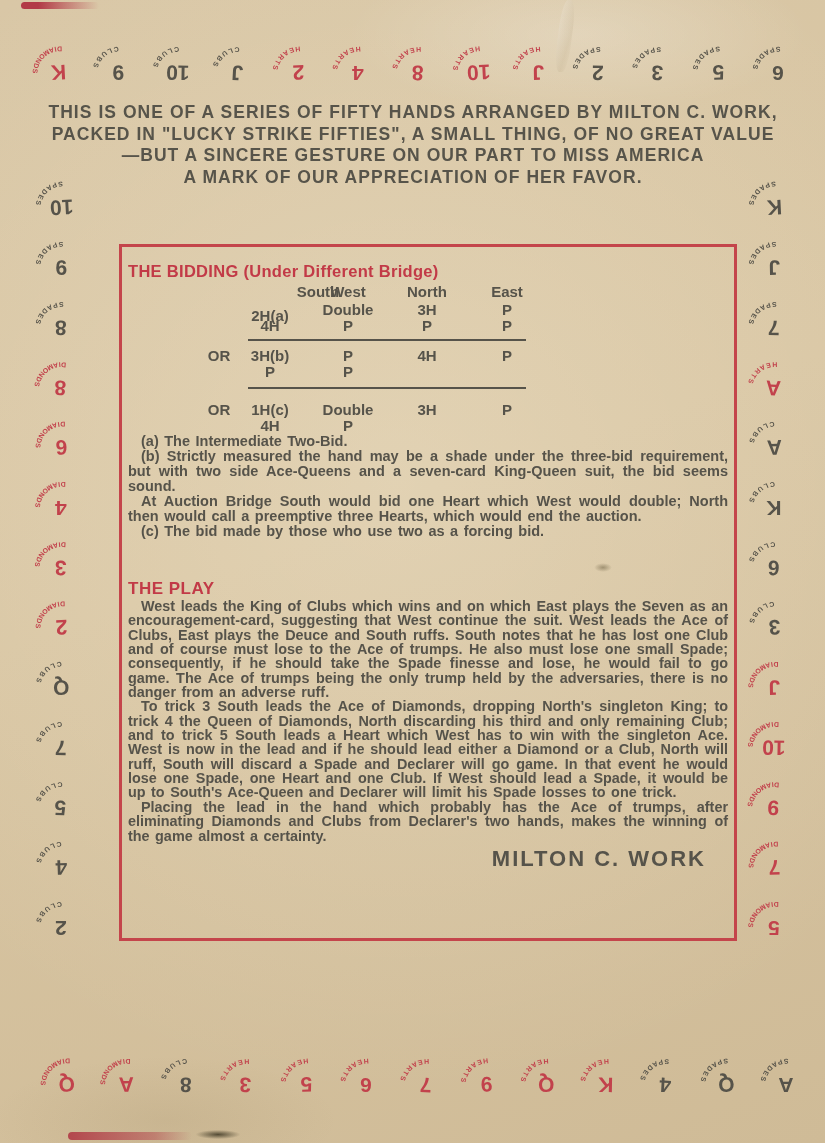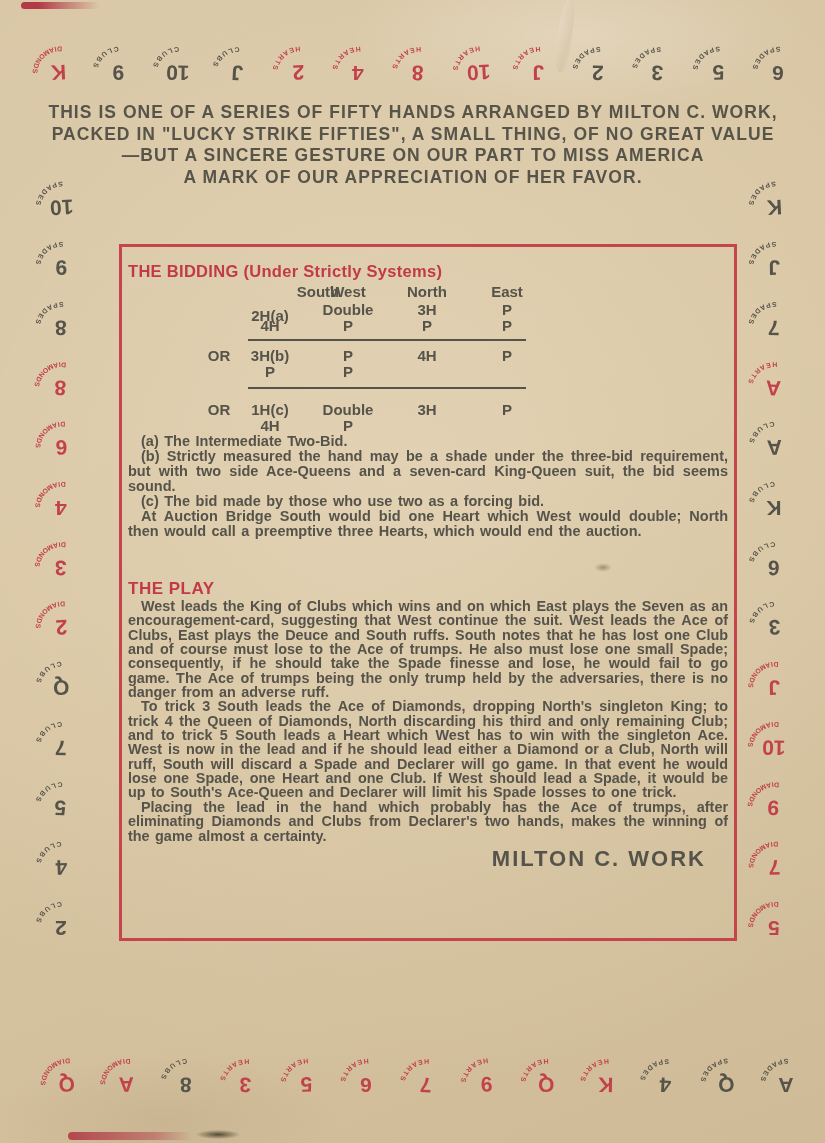--- a/index.html
+++ b/index.html
@@ -435,21 +435,21 @@
     </div>
 
   <div class="header">
       <div>THIS IS ONE OF A SERIES OF FIFTY HANDS ARRANGED BY MILTON C. WORK,</div>
       <div>PACKED IN "LUCKY STRIKE FIFTIES", A SMALL THING, OF NO GREAT VALUE</div>
       <div>—BUT A SINCERE GESTURE ON OUR PART TO MISS AMERICA</div>
       <div>A MARK OF OUR APPRECIATION OF HER FAVOR.</div>
     </div>
 
   <div class="box">
-    <div class="bid-title"><span>THE BIDDING</span> <span>(Under Strictly Systems)</span></div>
+    <div class="bid-title"><span>THE BIDDING</span> <span>(Under Different Bridge)</span></div>
     <div class="bidding-table">
         <span class="bid-cell" style="left: 142px; top: 0px; margin-left: 48px;">South</span>
         <span class="bid-cell" style="left: 220px; top: 0px;">West</span>
         <span class="bid-cell" style="left: 299px; top: 0px;">North</span>
         <span class="bid-cell" style="left: 379px; top: 0px;">East</span>
         <span class="bid-cell" style="left: 142px; top: 24px;">2H(a)</span>
         <span class="bid-cell" style="left: 220px; top: 18px;">Double</span>
         <span class="bid-cell" style="left: 299px; top: 18px;">3H</span>
         <span class="bid-cell" style="left: 379px; top: 18px;">P</span>
         <span class="bid-cell" style="left: 142px; top: 34px;">4H</span>
@@ -469,22 +469,22 @@
         <span class="bid-cell" style="left: 142px; top: 118px;">1H(c)</span>
         <span class="bid-cell" style="left: 220px; top: 118px;">Double</span>
         <span class="bid-cell" style="left: 299px; top: 118px;">3H</span>
         <span class="bid-cell" style="left: 379px; top: 118px;">P</span>
         <span class="bid-cell" style="left: 142px; top: 134px;">4H</span>
         <span class="bid-cell" style="left: 220px; top: 134px;">P</span>
       </div>
     <div class="notes">
         <div class="note">(a) The Intermediate Two-Bid.</div>
         <div class="note">(b) Strictly measured the hand may be a shade under the three-bid requirement, but with two side Ace-Queens and a seven-card King-Queen suit, the bid seems sound.</div>
+        <div class="note">At Auction Bridge South would bid one Heart which West would double; North then would call a preemptive three Hearts, which would end the auction.</div>
         <div class="note">(c) The bid made by those who use two as a forcing bid.</div>
-        <div class="note">At Auction Bridge South would bid one Heart which West would double; North then would call a preemptive three Hearts, which would end the auction.</div>
       </div>
     <div class="play-title">THE PLAY</div>
     <div id="play-paras">
         <div class="para">West leads the King of Clubs which wins and on which East plays the Seven as an encouragement-card, suggesting that West continue the suit.  West leads the Ace of Clubs, East plays the Deuce and South ruffs.  South notes that he has lost one Club and of course must lose to the Ace of trumps.  He also must lose one small Spade; consequently, if he should take the Spade finesse and lose, he would fail to go game.  The Ace of trumps being the only trump held by the adversaries, there is no danger from an adverse ruff.</div>
         <div class="para">To trick 3 South leads the Ace of Diamonds, dropping North's singleton King; to trick 4 the Queen of Diamonds, North discarding his third and only remaining Club; and to trick 5 South leads a Heart which West has to win with the singleton Ace.  West is now in the lead and if he should lead either a Diamond or a Club, North will ruff, South will discard a Spade and Declarer will go game.  In that event he would lose one Spade, one Heart and one Club.  If West should lead a Spade, it would be up to South's Ace-Queen and Declarer will limit his Spade losses to one trick.</div>
         <div class="para">Placing the lead in the hand which probably has the Ace of trumps, after eliminating Diamonds and Clubs from Declarer's two hands, makes the winning of the game almost a certainty.</div>
       </div>
     <div class="signature">MILTON C. WORK</div>
   </div>
 </div>

